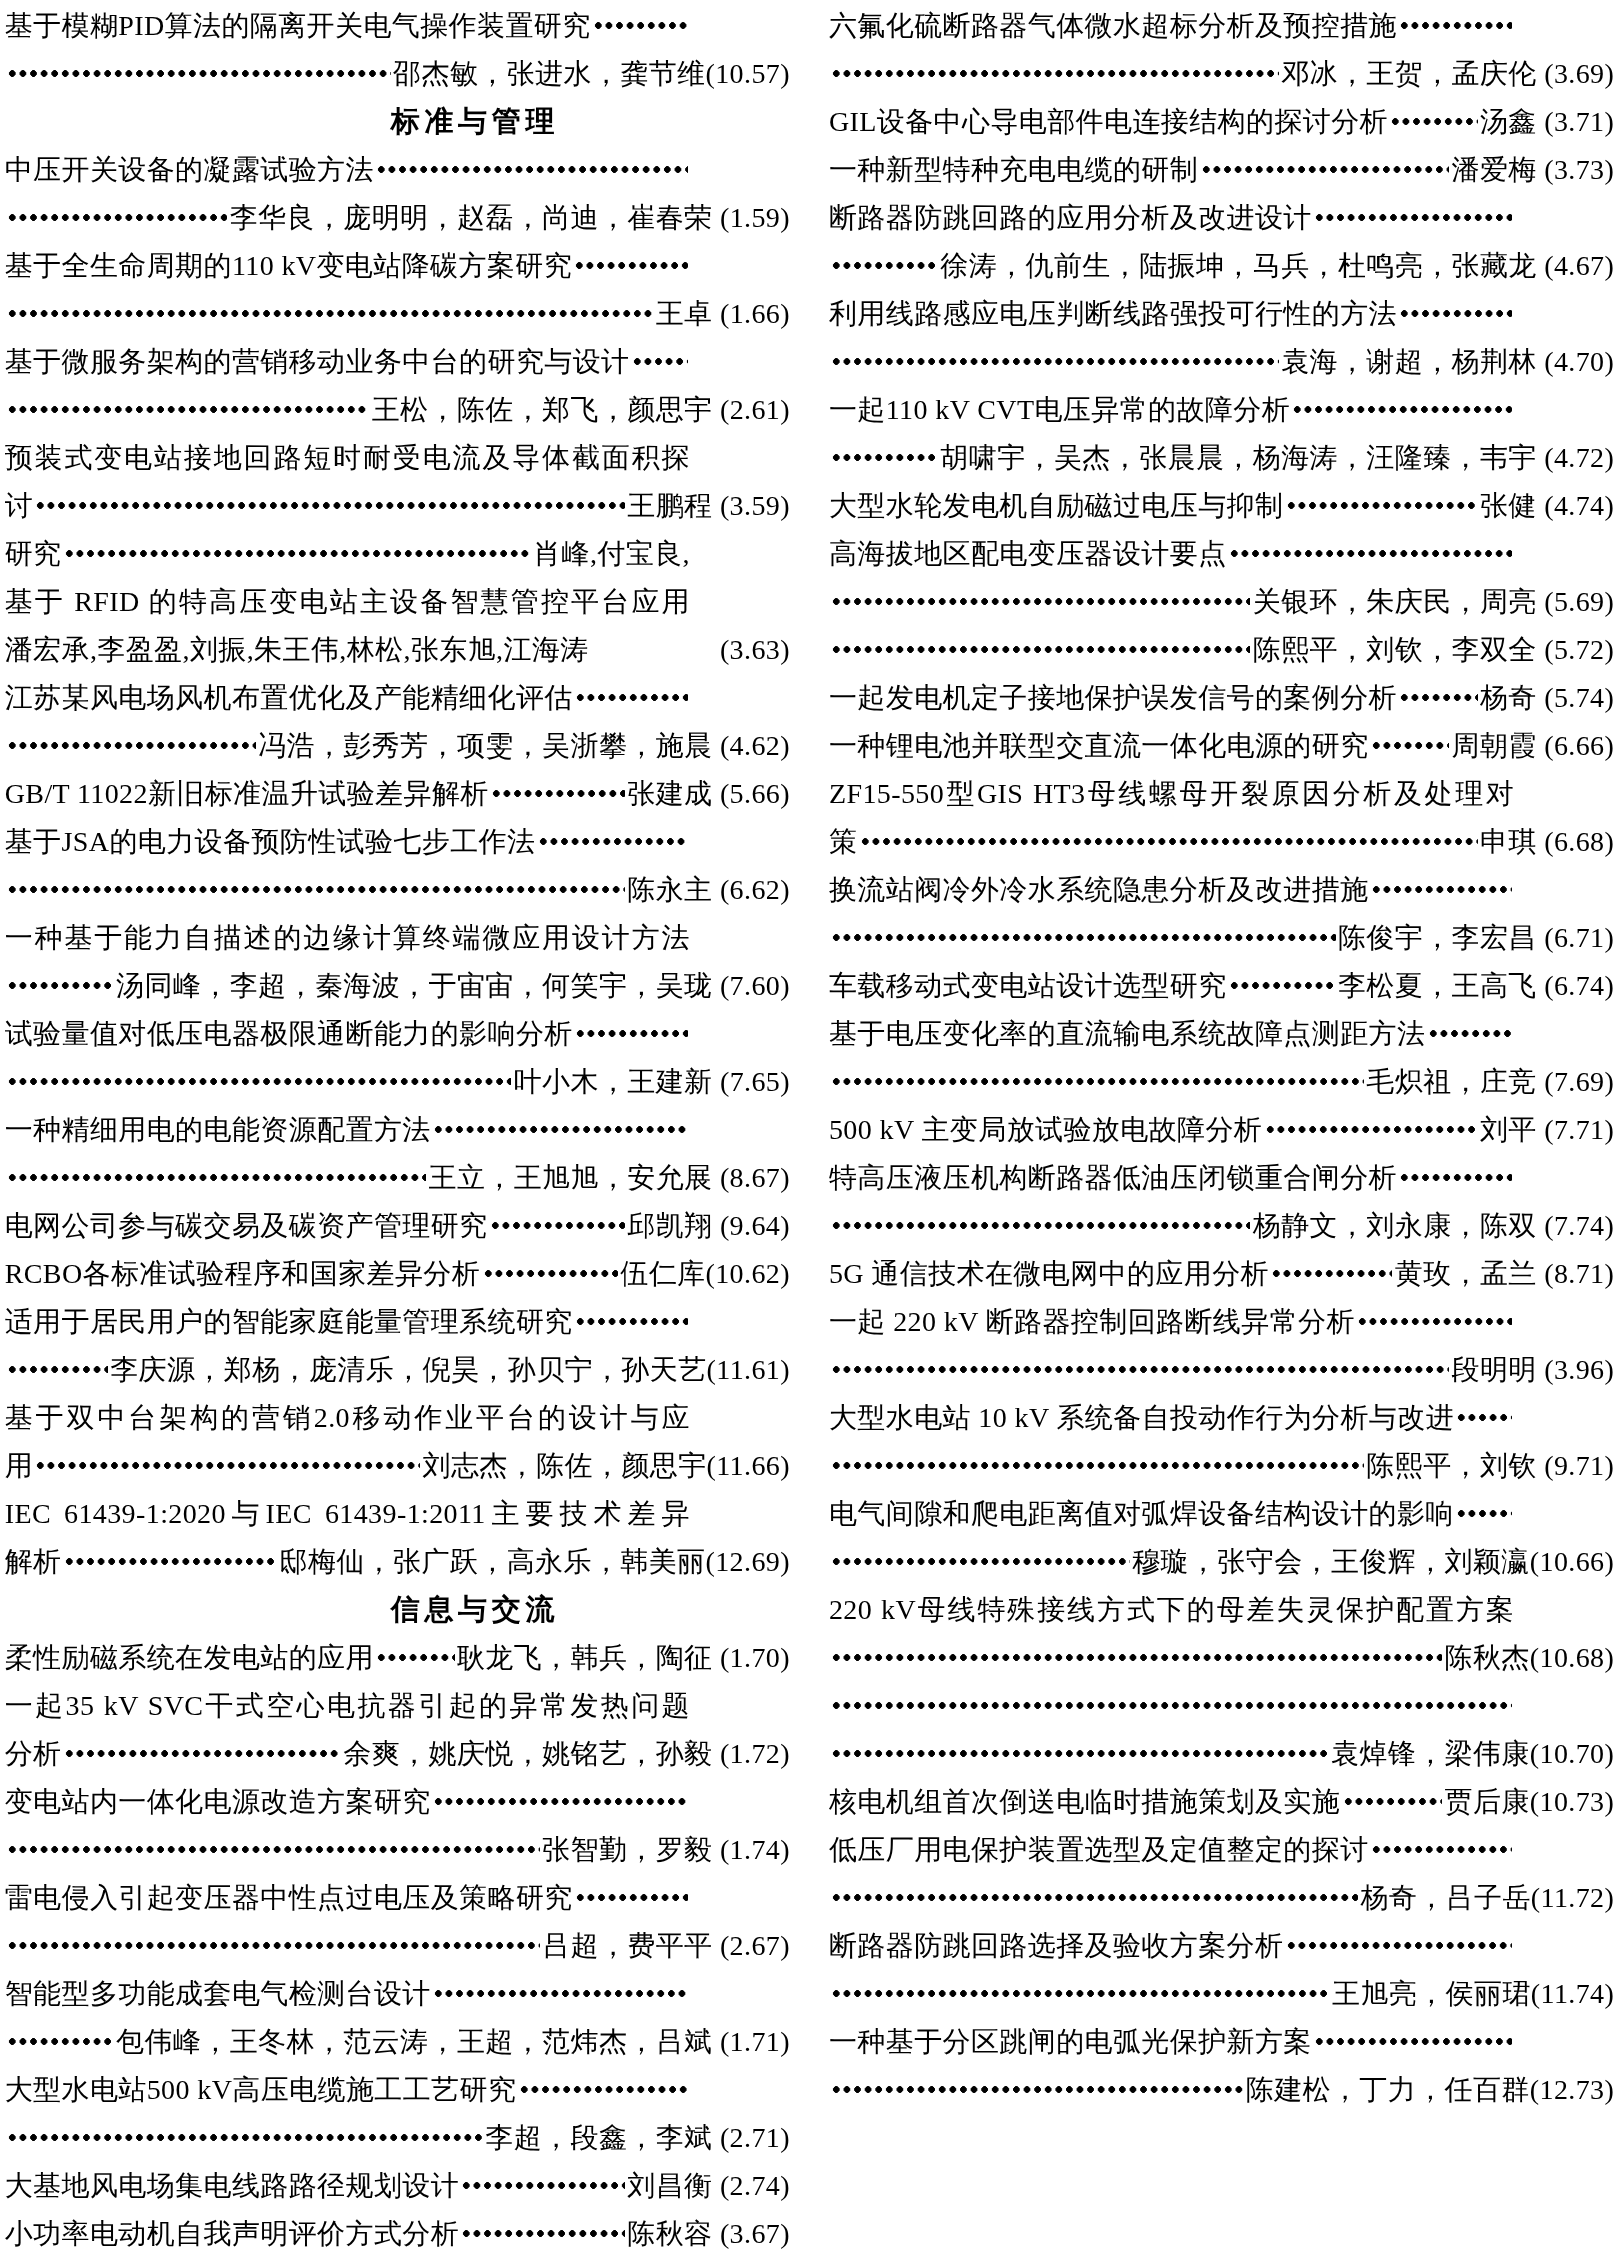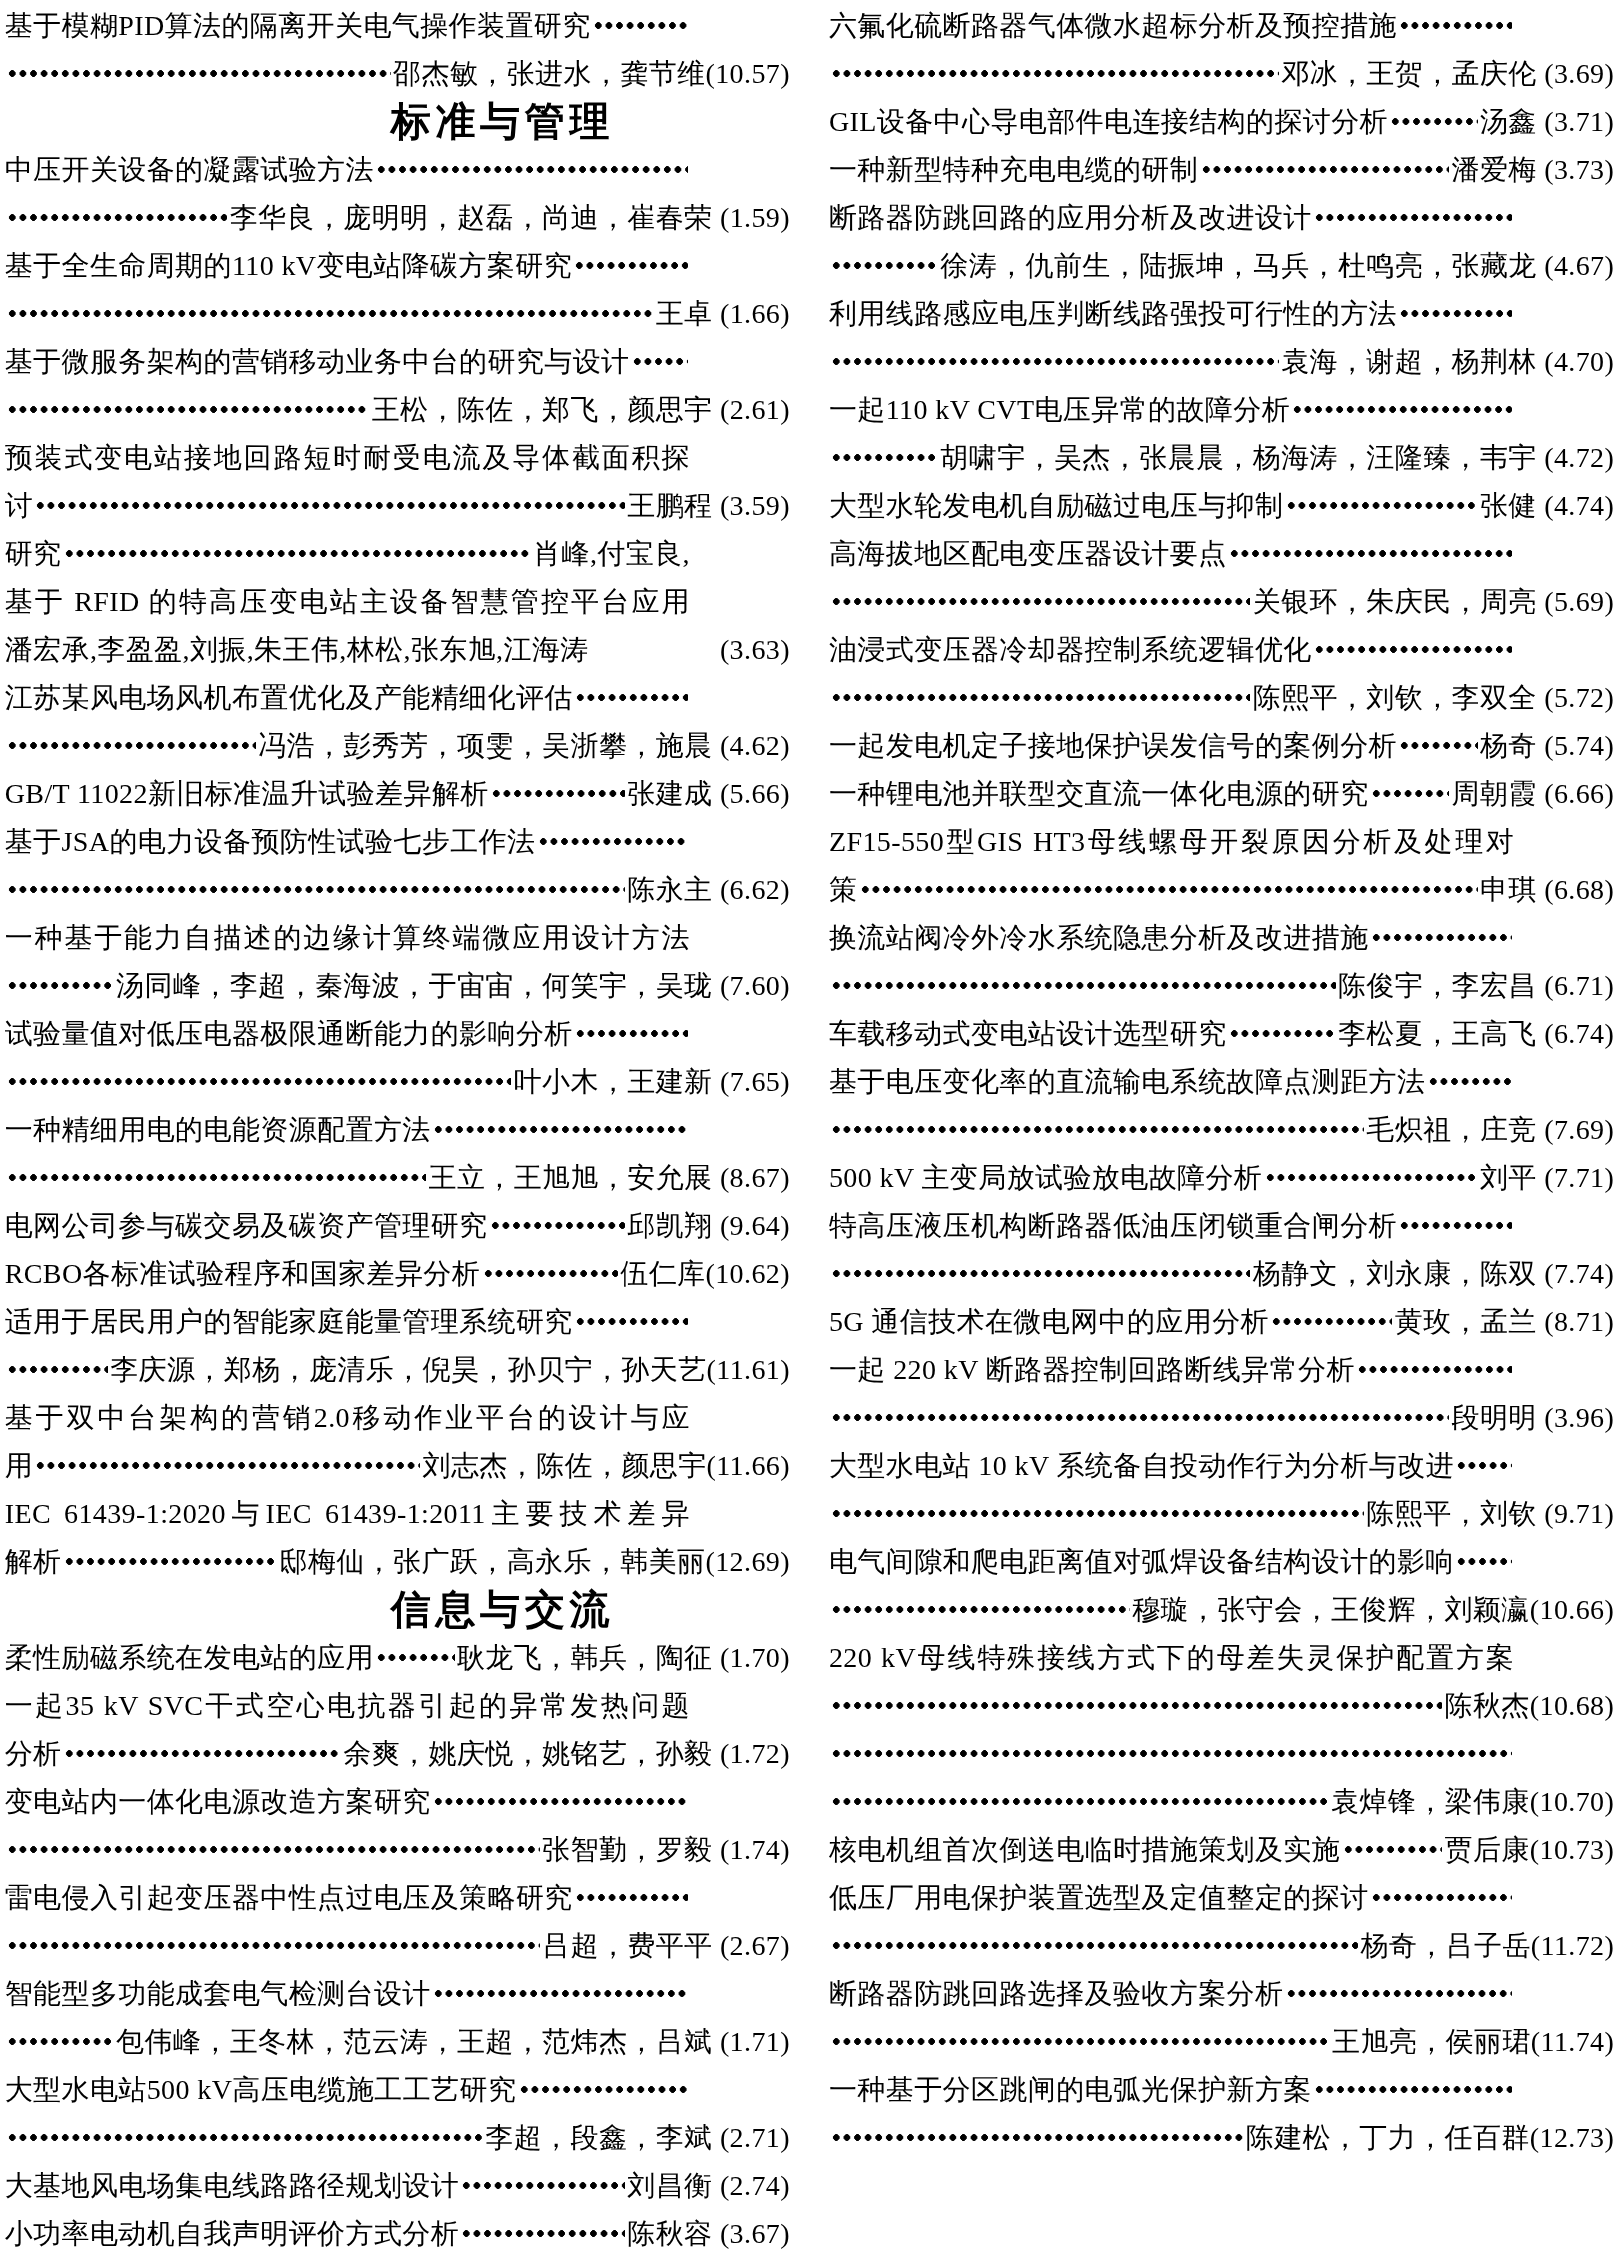--- a/index.html
+++ b/index.html
@@ -57,21 +57,21 @@
     text-align: justify;
     text-align-last: justify;
   }
   .header-line {
     height: 48px;
     display: flex;
     align-items: center;
     padding-left: 386px;
     font-family: "Liberation Sans", "DejaVu Sans", sans-serif;
     font-weight: bold;
-    font-size: 40px;
+    font-size: 29px;
     letter-spacing: 4.7px;
     white-space: nowrap;
   }
 </style>
 </head>
 <body>
 
 <div class="page">
   <div class="col" id="col-left">
       <div class="line short">
@@ -349,25 +349,20 @@
       <div class="line short">
         <span class="part-left">高海拔地区配电变压器设计要点</span>
         <span class="leader dotted"></span>
         <span class="part-right"></span>
       </div>
       <div class="line">
         <span class="part-left"></span>
         <span class="leader dotted"></span>
         <span class="part-right">关银环，朱庆民，周亮 (5.69)</span>
       </div>
-      <div class="line short">
-        <span class="part-left">油浸式变压器冷却器控制系统逻辑优化</span>
-        <span class="leader dotted"></span>
-        <span class="part-right"></span>
-      </div>
       <div class="line">
         <span class="part-left"></span>
         <span class="leader dotted"></span>
         <span class="part-right">陈熙平，刘钦，李双全 (5.72)</span>
       </div>
       <div class="line">
         <span class="part-left">一起发电机定子接地保护误发信号的案例分析</span>
         <span class="leader dotted"></span>
         <span class="part-right">杨奇 (5.74)</span>
       </div>

